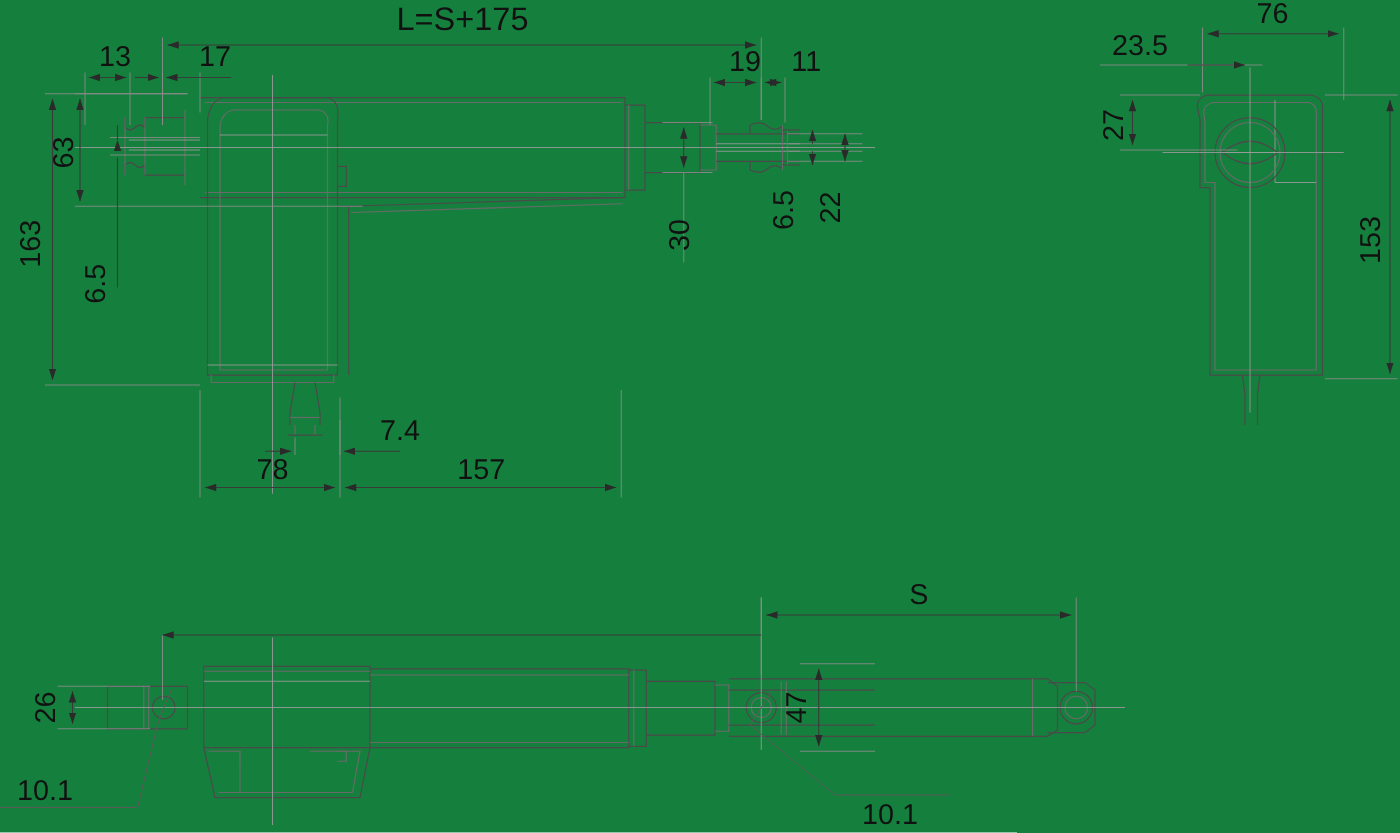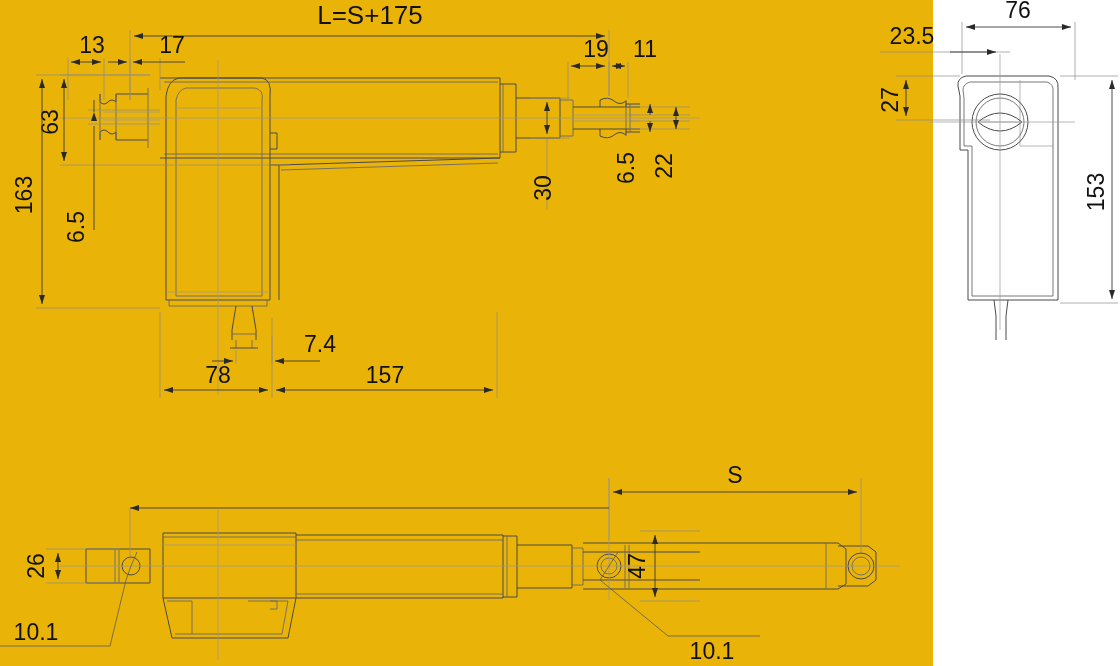--- a/index.html
+++ b/index.html
@@ -1,18 +1,18 @@
 <!DOCTYPE html>
 <html><head>
 <meta charset="utf-8">
 <style>
   html,body{margin:0;padding:0;background:#ffffff;}
   body{width:1120px;height:666px;overflow:hidden;
        font-family:"Liberation Sans","DejaVu Sans",sans-serif;color:#111;}
-  #sheet{position:relative;width:933px;height:666px;background:#eab308;}
+  #sheet{position:relative;width:1120px;height:666px;background:#15803d;}
   svg{position:absolute;left:0;top:0;width:1120px;height:666px;}
   .obj{fill:none;stroke:#4a4a4a;stroke-width:1;}
   .obj2{fill:none;stroke:#6a6a6a;stroke-width:0.9;}
   .thin{fill:none;stroke:#9a9a9a;stroke-width:0.7;}
   .dim{fill:none;stroke:#3a3a3a;stroke-width:0.9;}
   .ext{fill:none;stroke:#8c8c8c;stroke-width:0.7;}
   .ctr{fill:none;stroke:#9a9a9a;stroke-width:0.7;}
   .lead{fill:none;stroke:#5a5a5a;stroke-width:0.8;}
   text.dimtxt{font-family:"Liberation Sans","DejaVu Sans",sans-serif;
        font-size:23px;fill:#111;}

